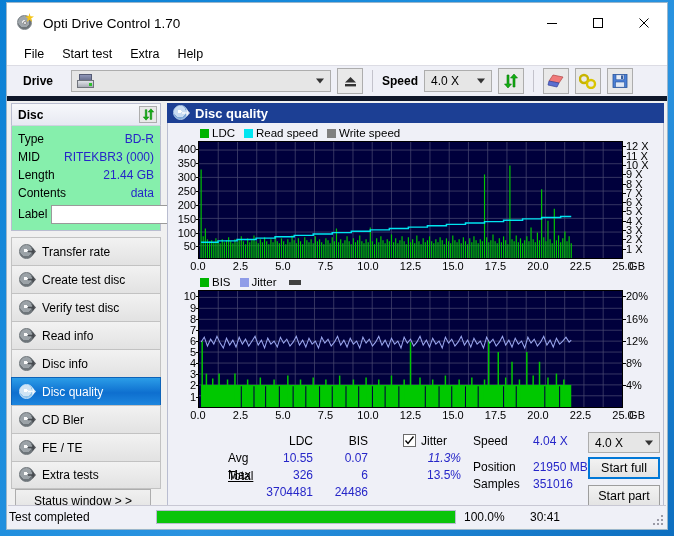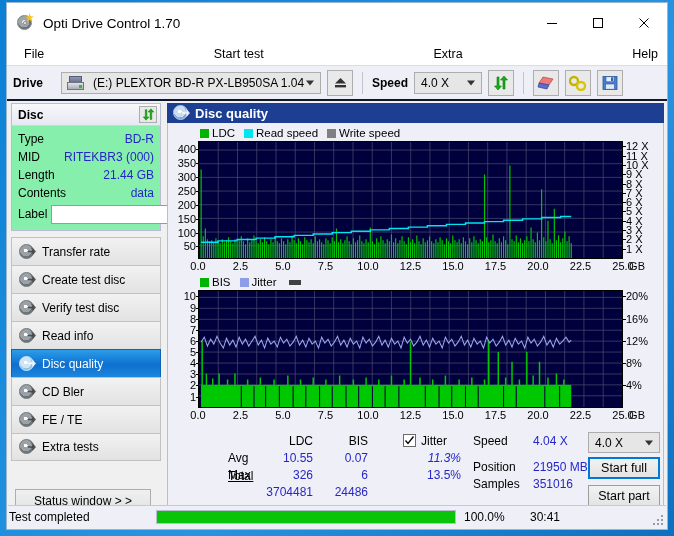--- a/index.html
+++ b/index.html
@@ -32,26 +32,26 @@
   }
   .title-ico .spark{
     position:absolute;left:8px;top:-1px;width:9px;height:9px;
     background:#f5c518;clip-path:polygon(50% 0,61% 36%,100% 38%,68% 60%,79% 100%,50% 74%,21% 100%,32% 60%,0 38%,39% 36%);
   }
   .title-text{margin-left:8px;font-size:13.5px;color:#000;}
   .wctrls{position:absolute;right:0;top:0;height:40px;display:flex;}
   .wbtn{width:46px;height:40px;display:flex;align-items:center;justify-content:center;color:#000;}
   .wbtn svg{display:block;}
   
-  .menubar{height:22px;background:#fff;display:flex;align-items:center;padding-left:8px;gap:0px;justify-content:space-between;}
+  .menubar{height:22px;background:#fff;display:flex;align-items:center;padding-left:8px;gap:0px;}
   .menuitem{padding:2px 9px;font-size:12.5px;color:#000;}
   
   .drivebar{
-    height:36px;background:#eff0f7;border-top:1px solid #dcdce4;border-bottom:2px solid #0f172a;
-    display:flex;align-items:center;padding:0 6px;box-sizing:border-box;gap:6px;
+    height:36px;background:#eff0f7;border-top:1px solid #dcdce4;border-bottom:5px solid #0f172a;
+    display:flex;align-items:center;padding:0 16px;box-sizing:border-box;gap:6px;
   }
   .lbl-bold{font-weight:bold;font-size:12px;color:#000;}
   .combo{
     height:22px;background:#e6e6e6;border:1px solid #adadad;display:flex;align-items:center;
     box-sizing:border-box;position:relative;font-size:12px;color:#000;
   }
   .combo .cap{padding:0 6px;white-space:nowrap;overflow:hidden;}
   .combo .arrow{
     position:absolute;right:6px;top:50%;transform:translateY(-50%);
     width:0;height:0;border-left:4px solid transparent;border-right:4px solid transparent;border-top:5px solid #333;
@@ -243,21 +243,20 @@
   </div>
 
   <div class="drivebar">
     <div class="lbl-bold" style="width:42px;">Drive</div>
     <div class="combo drive-combo">
       <div class="drv-ico">
         <div class="top"></div>
             <div class="body"></div>
             <div class="led"></div>
       </div>
-      <div class="cap">(E:)   PLEXTOR BD-R  PX-LB950SA 1.04</div>
       <div class="arrow"></div>
     </div>
     <div class="tbtn">
       <svg width="15" height="13" viewBox="0 0 15 13">
             <polygon points="7.5,2 13,7.5 2,7.5" fill="#333"></polygon>
             <rect x="2" y="9" width="11" height="2.4" fill="#333"></rect>
           </svg>
     </div>
     <div class="sep"></div>
     <div class="lbl-bold">Speed</div>
@@ -353,20 +352,27 @@
                 <span class="m"></span>
               </span>
           <span>Verify test disc</span>
         </div>
         <div class="navitem">
           <span class="disc-ico">
                 <span class="d"></span>
                 <span class="m"></span>
               </span>
           <span>Read info</span>
+        </div>
+        <div class="navitem">
+          <span class="disc-ico">
+                <span class="d"></span>
+                <span class="m"></span>
+              </span>
+          <span>Disc info</span>
         </div>
         <div class="navitem active">
           <span class="disc-ico">
                 <span class="d"></span>
                 <span class="m"></span>
               </span>
           <span>Disc quality</span>
         </div>
         <div class="navitem">
           <span class="disc-ico">

